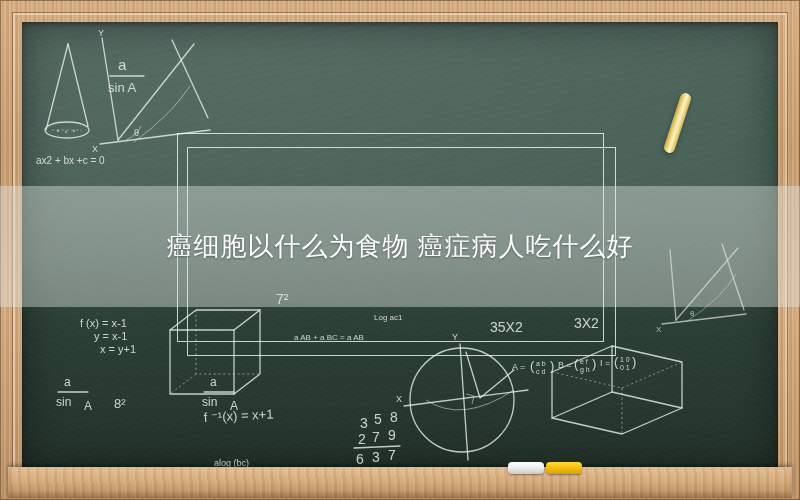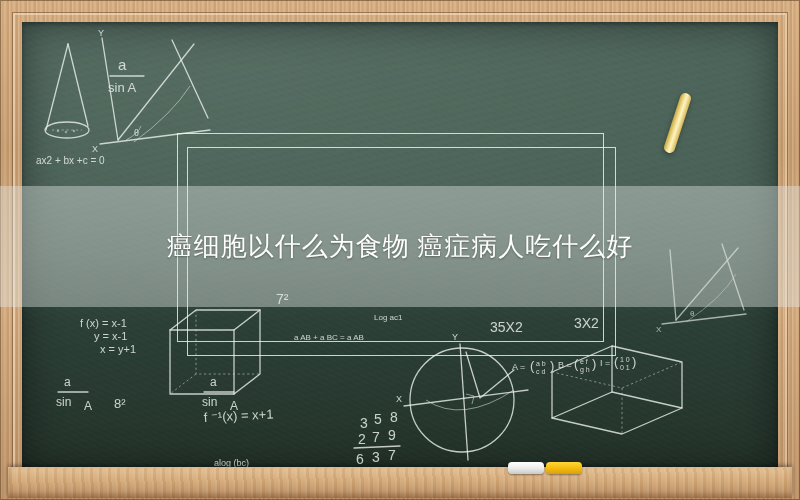--- a/index.html
+++ b/index.html
@@ -56,21 +56,20 @@
     position:absolute;left:0;top:186px;width:800px;height:121px;
     background:rgba(226,232,228,.42);
     pointer-events:none;
   }
   .title{
     position:absolute;left:0;top:186px;width:800px;height:121px;
     display:flex;align-items:center;justify-content:center;
     color:#ffffff;font-size:26px;letter-spacing:1px;font-weight:400;
     text-shadow:0 1px 2px rgba(0,0,0,.35);
     white-space:nowrap;
-    font-family:Liberation Serif, serif;
   }
 
   
   .ledge{
     position:absolute;left:8px;right:8px;bottom:2px;height:30px;
     background:
       repeating-linear-gradient(88deg,
         rgba(255,255,255,.10) 0 2px, rgba(140,95,50,.10) 2px 5px,
         rgba(255,255,255,.05) 5px 9px),
       linear-gradient(180deg,#e3bd90 0%,#d2a876 45%,#c1966a 75%,#a87b52 100%);

